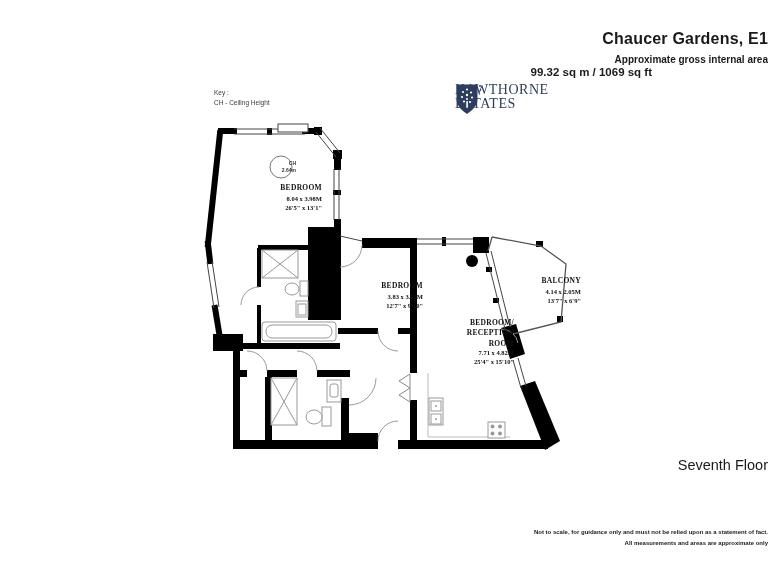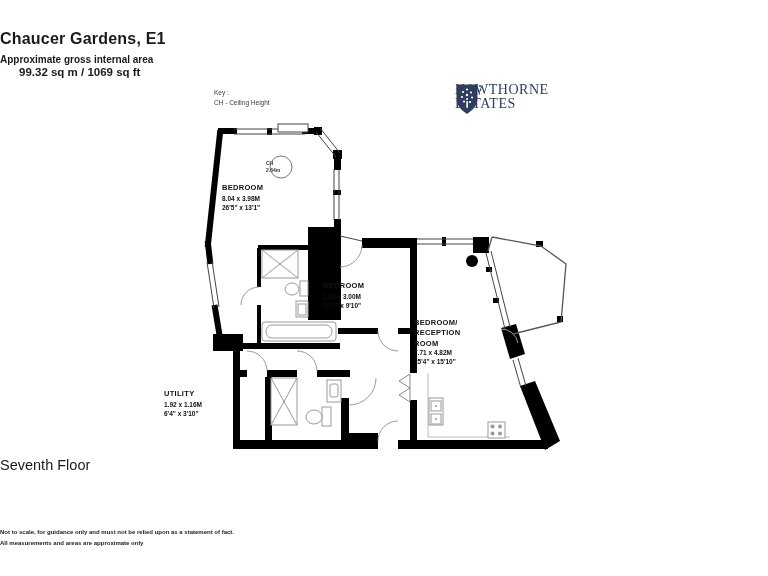--- a/index.html
+++ b/index.html
@@ -1,27 +1,27 @@
 <!DOCTYPE html>
 <html><head>
 <meta charset="utf-8">
 <style>
   html,body{margin:0;padding:0;background:#fff;}
   .page{position:relative;width:768px;height:576px;background:#fff;overflow:hidden;
         font-family:"Liberation Sans","DejaVu Sans",sans-serif;color:#1a1a1a;}
   .abs{position:absolute;}
-  .ctr{text-align:left;}
+  .ctr{text-align:right;}
   .title{left:0;top:30px;width:768px;font-size:16px;font-weight:700;letter-spacing:.2px;}
   .subtitle{left:0;top:54px;width:768px;font-size:10px;font-weight:700;}
-  .area{left:0;top:66px;width:652px;font-size:11.5px;font-weight:700;margin-left:19px;}
+  .area{left:0;top:66px;width:652px;font-size:11.5px;font-weight:700;}
   .key{left:214px;top:88px;font-size:6.5px;color:#3a3a3a;line-height:1.6;}
   .brand{left:455px;top:83px;display:flex;align-items:center;gap:5px;}
   .brand-text{font-family:"Liberation Serif","DejaVu Serif",serif;color:#2e3d5e;
               font-size:14px;line-height:1.02;letter-spacing:.5px;font-weight:500;}
-  .roomlbl{font-weight:700;line-height:1.4;color:#111;}
+  .roomlbl{font-weight:700;line-height:1.4;color:#111;font-family:Liberation Serif, serif;}
   .roomlbl .nm{font-size:7.5px;letter-spacing:.3px;}
   .roomlbl .dim{font-size:6.5px;}
   .chlbl{left:266px;top:159.5px;width:30px;font-size:5px;font-weight:700;line-height:1.45;color:#333;}
   .floor{left:0;top:457px;width:768px;font-size:14.5px;font-weight:400;}
   .disc{left:0;width:768px;font-size:6px;font-weight:700;color:#222;}
   svg{position:absolute;left:0;top:0;}
 </style>
 </head>
 <body>
 
@@ -208,24 +208,24 @@
   </div>
 
   <div class="abs ctr roomlbl" style="left:414px;top:318px;width:100px;line-height:1.38;">
     <div class="nm">BEDROOM/</div>
     <div class="nm">RECEPTION</div>
     <div class="nm">ROOM</div>
     <div class="dim">7.71 x 4.82M</div>
     <div class="dim">25'4" x 15'10"</div>
   </div>
 
-
-  <div class="abs ctr roomlbl" style="left:164px;top:389px;width:92px;">
-    <div class="nm">UTILITY</div>
-    <div class="dim">1.92 x 1.16M</div>
-    <div class="dim">6'4" x 3'10"</div>
-  </div>
+  <div class="abs ctr roomlbl" style="left:481px;top:276px;width:100px;">
+    <div class="nm">BALCONY</div>
+    <div class="dim">4.14 x 2.05M</div>
+    <div class="dim">13'7" x 6'9"</div>
+  </div>
+
 
   <div class="abs ctr floor">Seventh Floor</div>
   <div class="abs ctr disc" style="top:529px;">Not to scale, for guidance only and must not be relied upon as a statement of fact.</div>
   <div class="abs ctr disc" style="top:540px;">All measurements and areas are approximate only</div>
 
 </div>
 
 </body></html>

